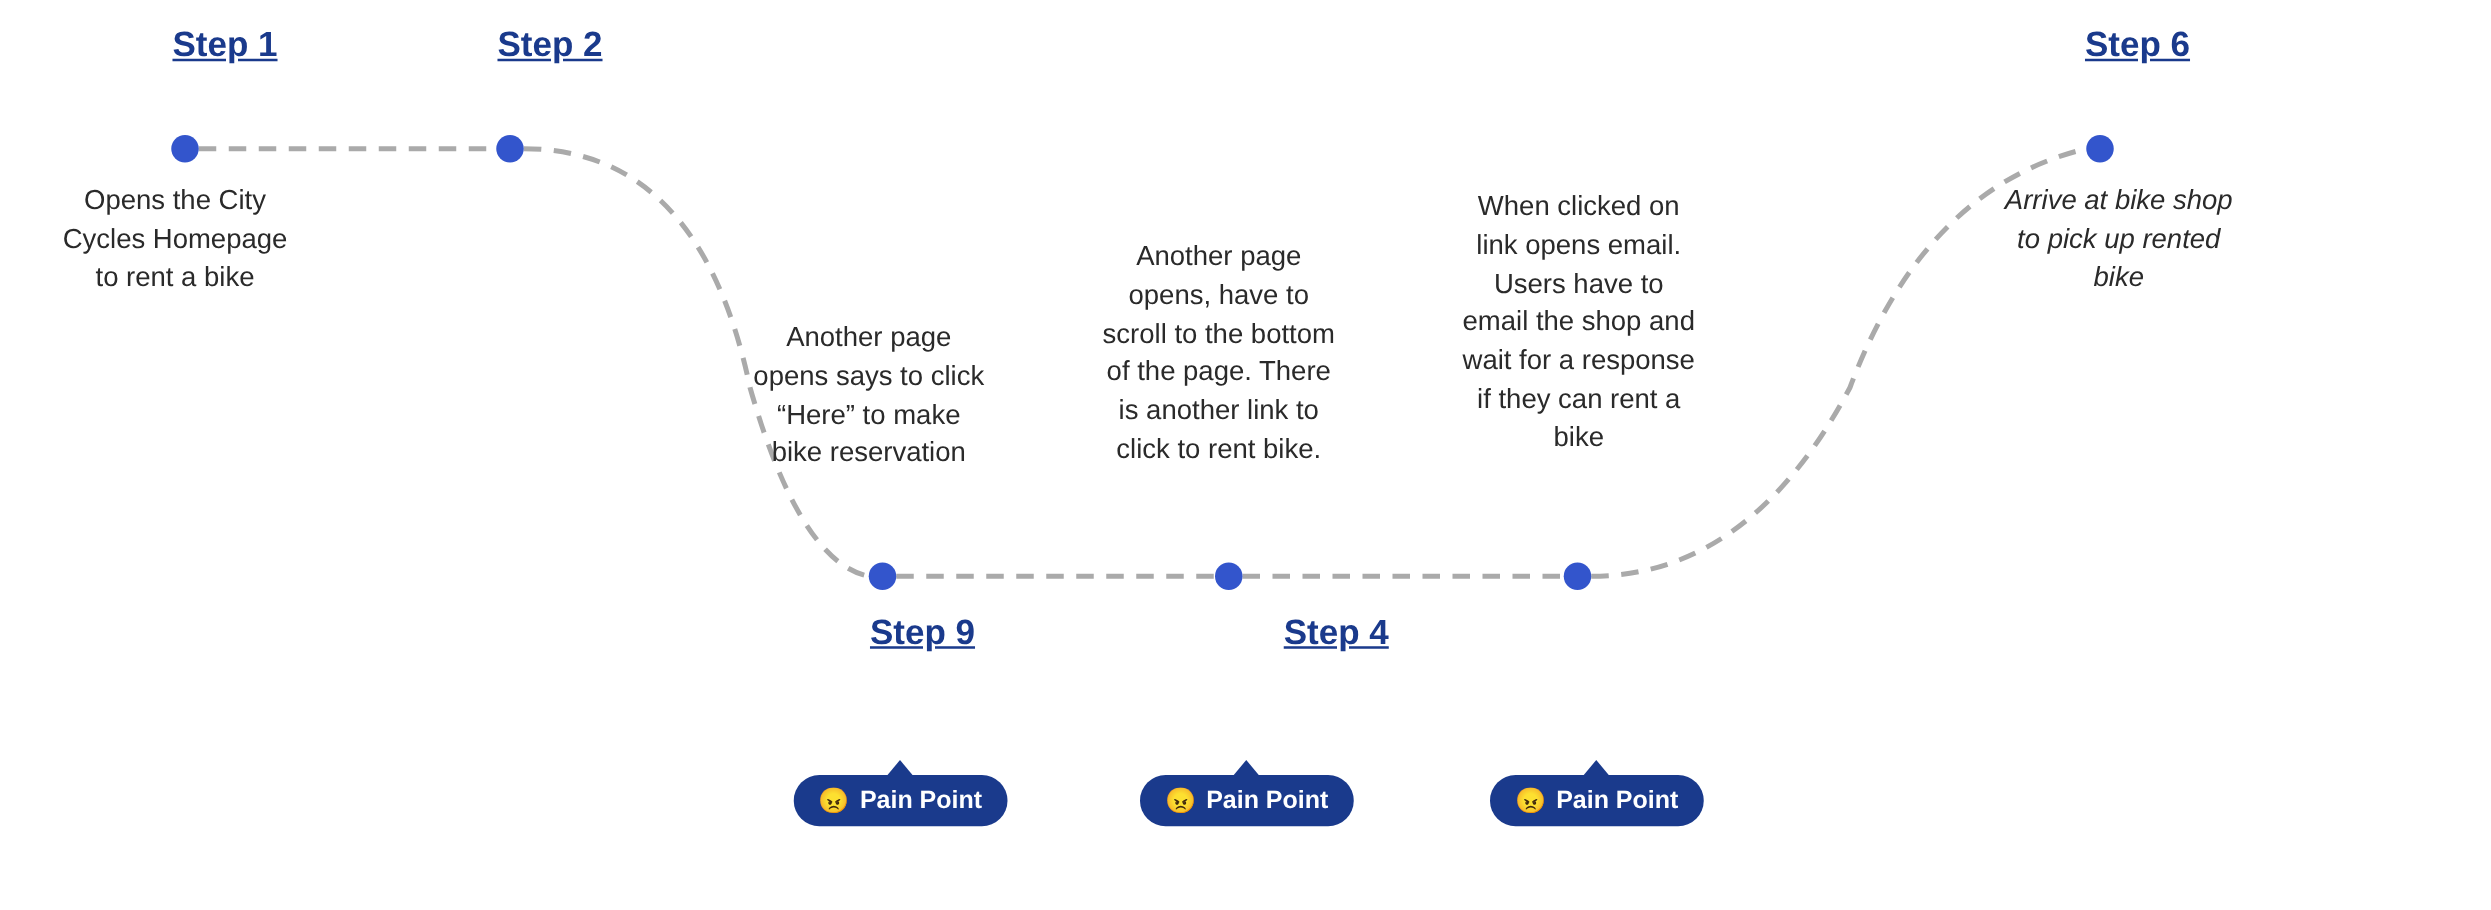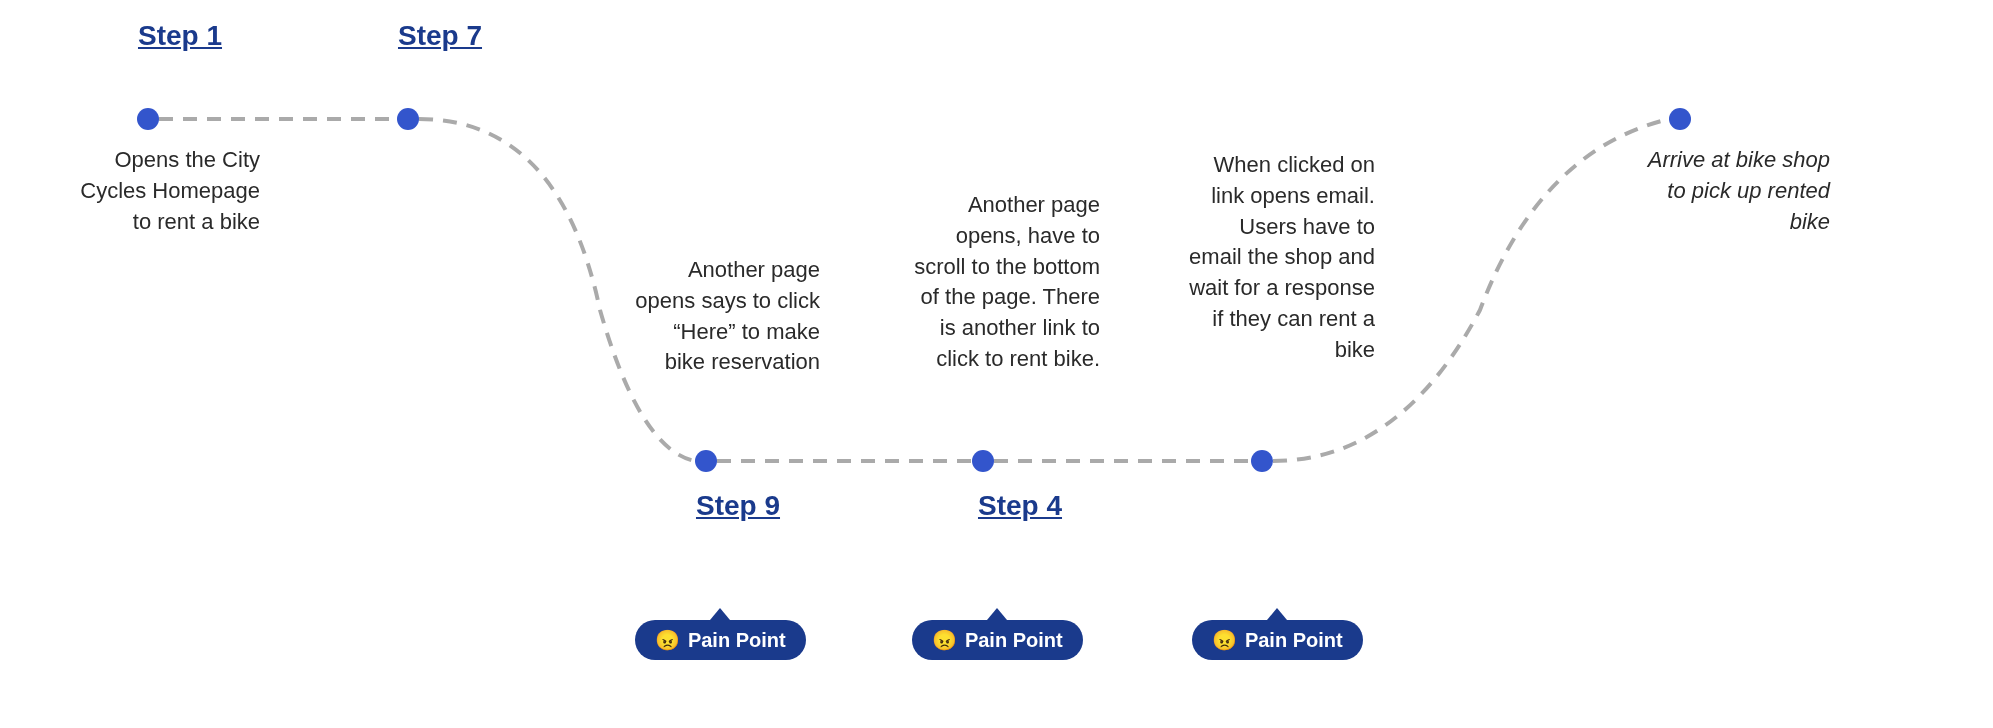--- a/index.html
+++ b/index.html
@@ -27,21 +27,21 @@
       text-decoration: underline;
       text-decoration-color: #1a3a8c;
       text-align: center;
     }
 
     
     .step-desc {
       position: absolute;
       font-size: 22px;
       color: #2a2a2a;
-      text-align: right;
+      text-align: center;
       line-height: 1.4;
     }
 
     
     .dot {
       position: absolute;
       width: 22px;
       height: 22px;
       border-radius: 50%;
       background: #3355cc;
@@ -103,21 +103,21 @@
   </svg>
 
   <div class="step-label" style="left:80px; top:20px; width:200px;">Step 1</div>
 
   <div class="dot" style="left:137px; top:108px;"></div>
 
   <div class="step-desc" style="left:20px; top:145px; width:240px;">
     Opens the City<br>Cycles Homepage<br>to rent a bike
   </div>
 
-  <div class="step-label" style="left:340px; top:20px; width:200px;">Step 7</div>
+  <div class="step-label" style="left:340px; top:20px; width:200px;">Step 2</div>
 
   <div class="dot" style="left:397px; top:108px;"></div>
 
 
   <div class="step-desc" style="left:570px; top:255px; width:250px;">
     Another page<br>opens says to click<br>“Here” to make<br>bike reservation
   </div>
 
   <div class="dot" style="left:695px; top:450px;"></div>
 
@@ -127,39 +127,40 @@
     <span>😠</span>
     <span>Pain Point</span>
   </div>
 
   <div class="step-desc" style="left:850px; top:190px; width:250px;">
     Another page<br>opens, have to<br>scroll to the bottom<br>of the page. There<br>is another link to<br>click to rent bike.
   </div>
 
   <div class="dot" style="left:972px; top:450px;"></div>
 
-  <div class="step-label" style="left:920px; top:490px; width:200px;">Step 4</div>
+  <div class="step-label" style="left:969px; top:490px; width:200px;">Step 4</div>
 
   <div class="pain-point" style="left:912px; top:620px;">
     <span>😠</span>
     <span>Pain Point</span>
   </div>
 
-  <div class="step-desc" style="left:1085px; top:150px; width:290px;">
+  <div class="step-desc" style="left:1118px; top:150px; width:290px;">
     When clicked on<br>link opens email.<br>Users have to<br>email the shop and<br>wait for a response<br>if they can rent a<br>bike
   </div>
 
   <div class="dot" style="left:1251px; top:450px;"></div>
 
 
   <div class="pain-point" style="left:1192px; top:620px;">
     <span>😠</span>
     <span>Pain Point</span>
   </div>
 
+  <div class="step-label" style="left:1610px; top:20px; width:200px;">Step 6</div>
 
   <div class="dot" style="left:1669px; top:108px;"></div>
 
   <div class="step-desc" style="left:1560px; top:145px; width:270px;font-style:italic;">
     Arrive at bike shop<br>to pick up rented<br>bike
   </div>
 
 </div>
 
 </body></html>

